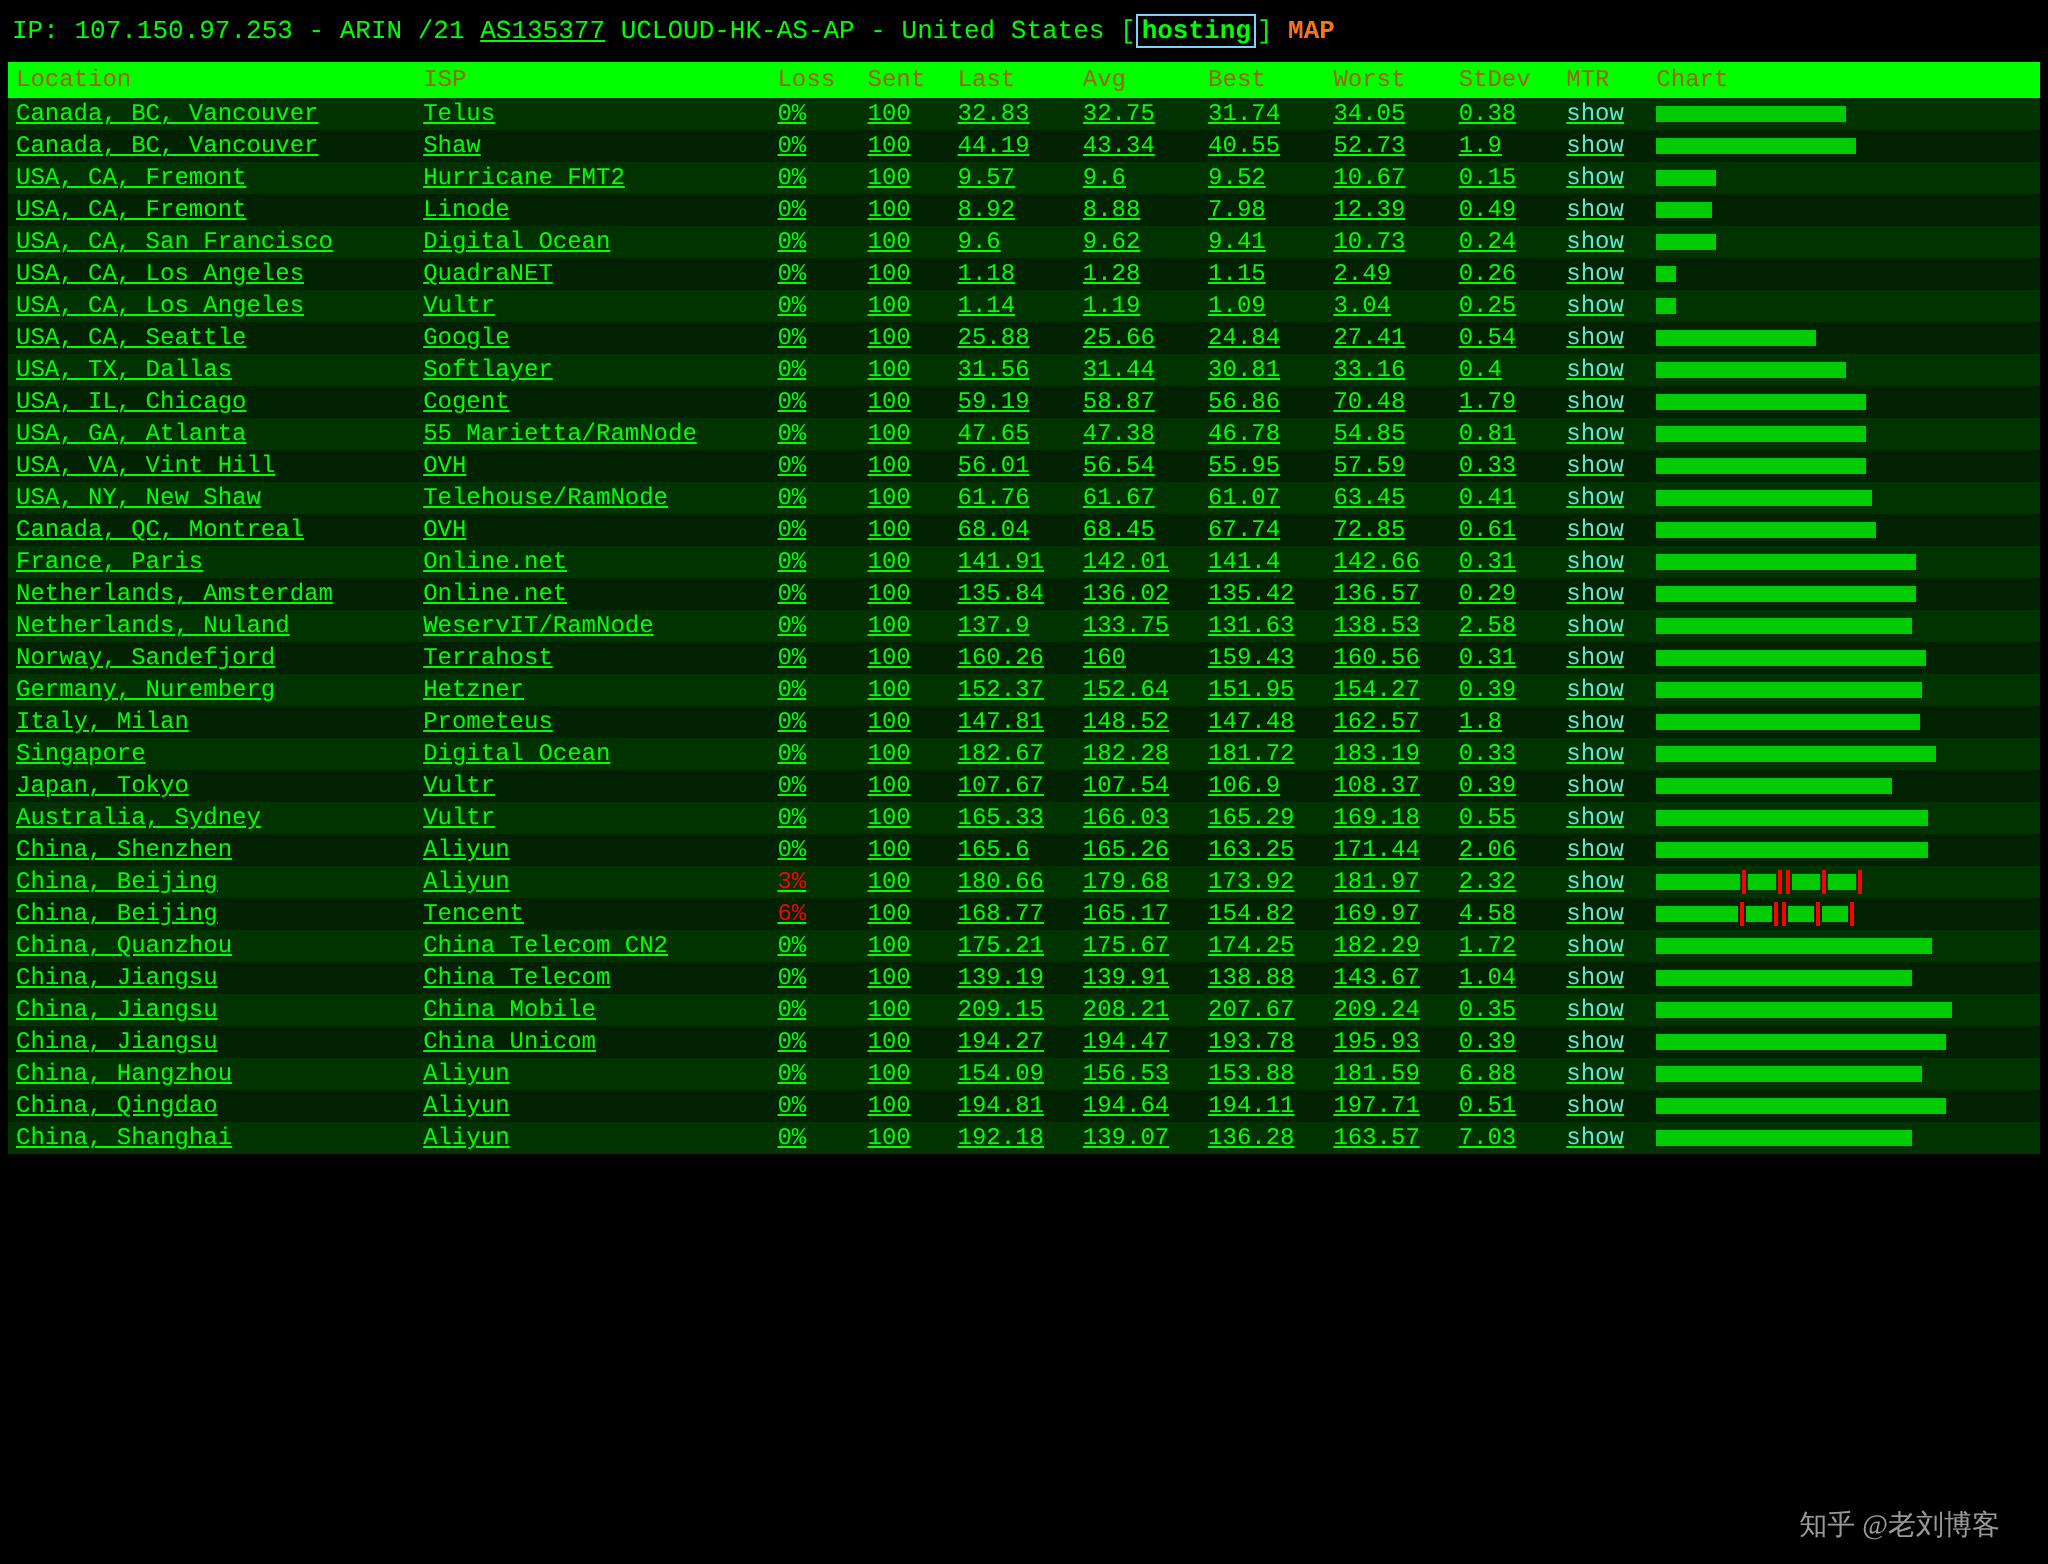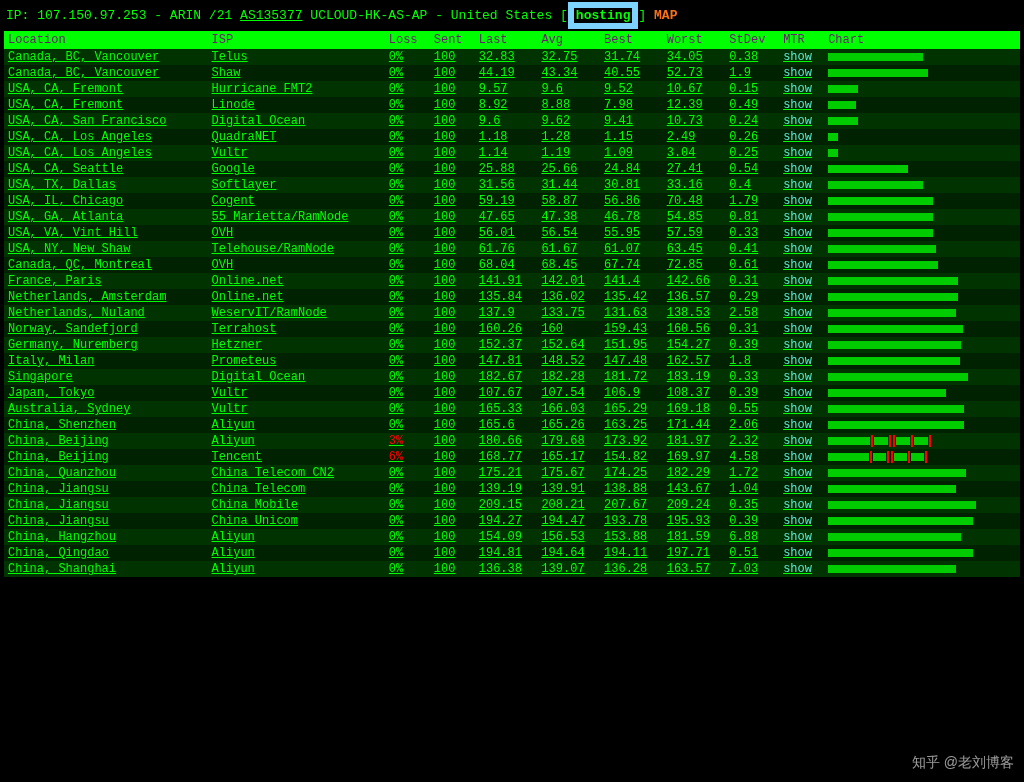--- a/index.html
+++ b/index.html
@@ -12,29 +12,29 @@
       width: 1024px;
       min-height: 782px;
     }
     .header {
       padding: 4px 2px;
       margin-bottom: 4px;
       color: #00ff00;
       font-size: 13px;
     }
     .header a { color: #00ff00; text-decoration: underline; }
-    .header .hosting { color: #00ff00; font-weight: bold; border: 6px solid #7dd3fc; padding: 0 2px; }
+    .header .hosting { color: #00ff00; font-weight: bold; border: 1px solid #7dd3fc; padding: 0 2px; }
     .header .map { color: #f97316; font-weight: bold; }
     table {
       width: 100%;
       border-collapse: collapse;
     }
     thead tr {
       background: #00ff00;
-      color: #701a75;
+      color: #a16207;
     }
     thead th {
       padding: 2px 4px;
       text-align: left;
       font-weight: normal;
       white-space: nowrap;
     }
     tbody tr {
       background: #003300;
       text-decoration: underline;
@@ -71,24 +71,24 @@
       width: 2px;
       height: 12px;
       background: #ff0000;
       margin: 0 1px;
       vertical-align: middle;
     }
     .loss-red { color: #ff0000; }
     .watermark {
       position: fixed;
       bottom: 10px;
-      right: 10px;
+      right: 24px;
       color: rgba(255,255,255,0.6);
       font-size: 14px;
-      font-family: Liberation Sans, sans-serif;
+      font-family: Liberation Serif, serif;
       margin-top: 15px;
     }
   </style>
 </head>
 <body>
 
 <div class="header">
   <span>IP: </span><span>107.150.97.253</span>
   <span> - </span>
   <span>ARIN /21</span>
@@ -677,21 +677,21 @@
           <div class="chart-bar">
       <div class="bar-fill" style="width:145px"></div>
     </div>
         </td>
   </tr>
       <tr>
     <td>China, Shanghai</td>
     <td>Aliyun</td>
     <td><span>0%</span></td>
     <td>100</td>
-    <td>136.38</td>
+    <td>192.18</td>
     <td>139.07</td>
     <td>136.28</td>
     <td>163.57</td>
     <td>7.03</td>
     <td><a class="show-link">show</a></td>
     <td class="chart-cell">
           <div class="chart-bar">
       <div class="bar-fill" style="width:128px"></div>
     </div>
         </td>

